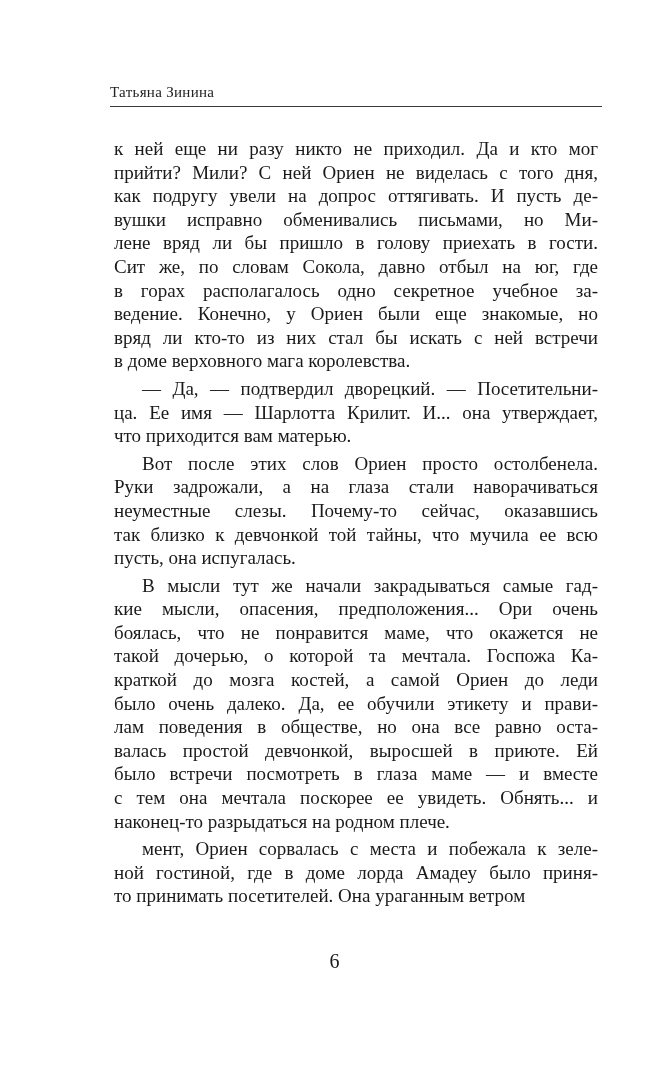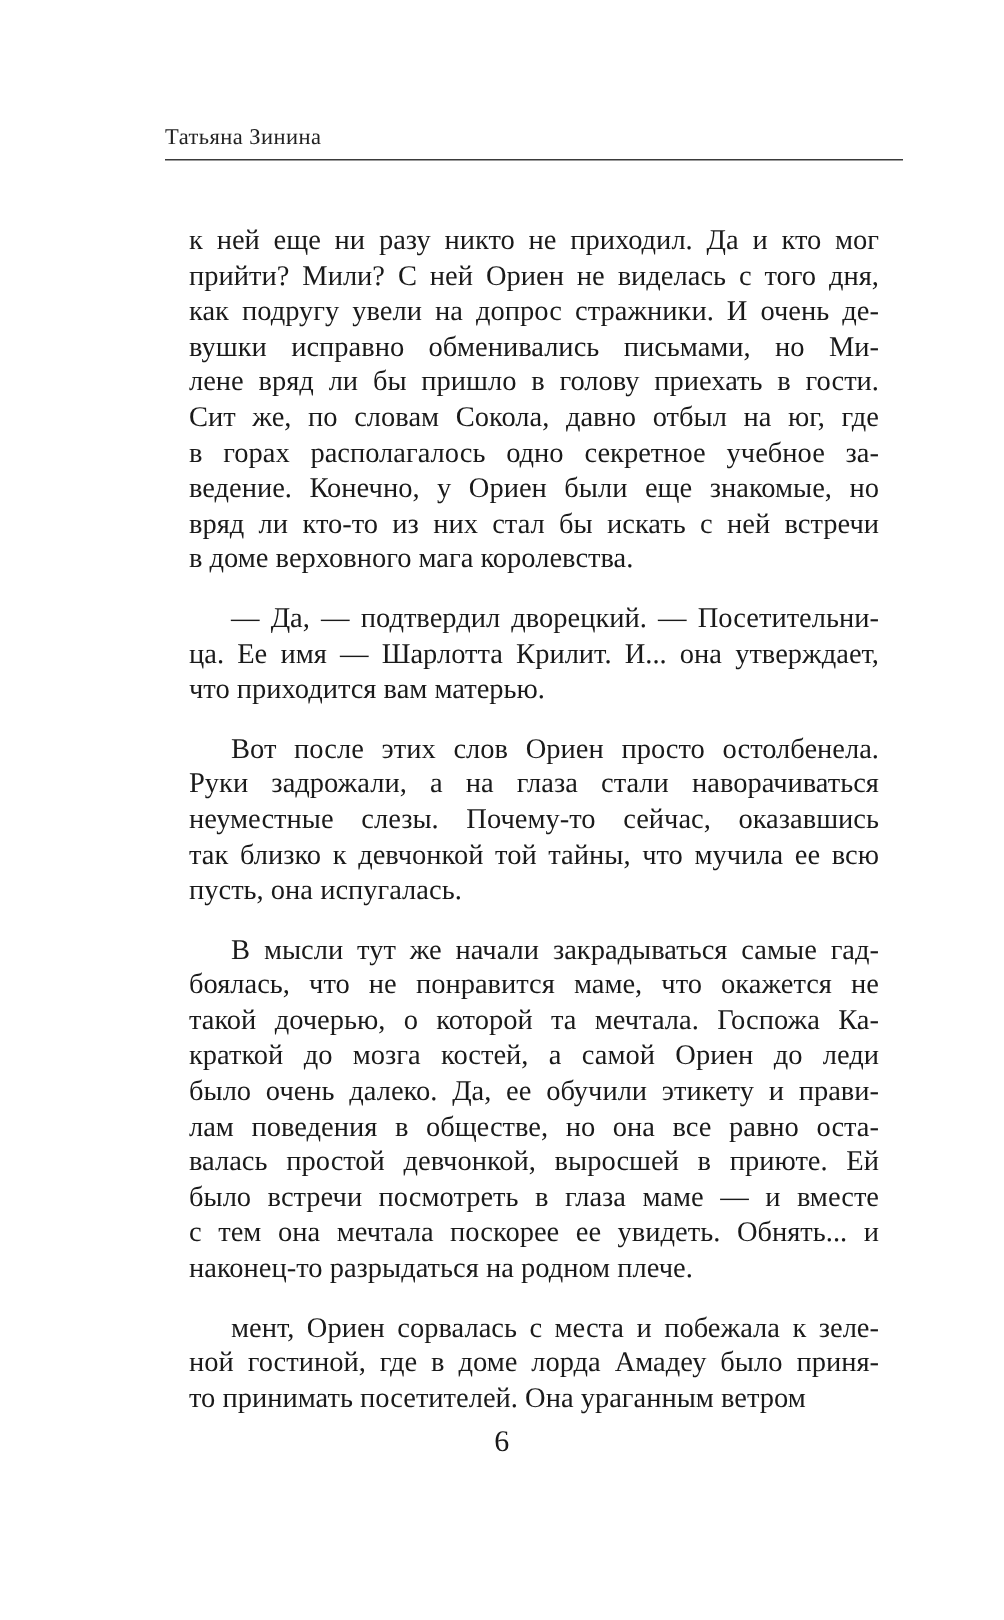--- a/index.html
+++ b/index.html
@@ -31,21 +31,21 @@
   }
   .text-body {
     position: absolute;
     left: 110px;
     top: 133px;
     width: 492px;
     font-size: 19px;
     line-height: 23.6px;
     color: #1a1a1a;
   }
-  .paragraph { margin: 16px; padding: 0; }
+  .paragraph { margin: 4px; padding: 0; }
   .line {
     text-align: justify;
     text-align-last: justify;
   }
   .line.last {
     text-align-last: left;
   }
   .paragraph.indent .line:first-child {
     text-indent: 28px;
   }
@@ -62,21 +62,21 @@
 </head>
 <body>
 
 <div class="page">
   <div class="author-header">Татьяна Зинина</div>
   <div class="header-rule"></div>
   <div class="text-body">
       <div class="paragraph">
         <div class="line">к ней еще ни разу никто не приходил. Да и кто мог</div>
         <div class="line">прийти? Мили? С ней Ориен не виделась с того дня,</div>
-        <div class="line">как подругу увели на допрос стражники. И очень де-</div>
+        <div class="line">как подругу увели на допрос оттягивать. И пусть де-</div>
         <div class="line">вушки исправно обменивались письмами, но Ми-</div>
         <div class="line">лене вряд ли бы пришло в голову приехать в гости.</div>
         <div class="line">Сит же, по словам Сокола, давно отбыл на юг, где</div>
         <div class="line">в горах располагалось одно секретное учебное за-</div>
         <div class="line">ведение. Конечно, у Ориен были еще знакомые, но</div>
         <div class="line">вряд ли кто-то из них стал бы искать с ней встречи</div>
         <div class="line last">в доме верховного мага королевства.</div>
       </div>
       <div class="paragraph indent">
         <div class="line">— Да, — подтвердил дворецкий. — Посетительни-</div>
@@ -85,20 +85,21 @@
       </div>
       <div class="paragraph indent">
         <div class="line">Вот после этих слов Ориен просто остолбенела.</div>
         <div class="line">Руки задрожали, а на глаза стали наворачиваться</div>
         <div class="line">неуместные слезы. Почему-то сейчас, оказавшись</div>
         <div class="line">так близко к девчонкой той тайны, что мучила ее всю</div>
         <div class="line last">пусть, она испугалась.</div>
       </div>
       <div class="paragraph indent">
         <div class="line">В мысли тут же начали закрадываться самые гад-</div>
+        <div class="line">кие мысли, опасения, предположения... Ори очень</div>
         <div class="line">боялась, что не понравится маме, что окажется не</div>
         <div class="line">такой дочерью, о которой та мечтала. Госпожа Ка-</div>
         <div class="line">краткой до мозга костей, а самой Ориен до леди</div>
         <div class="line">было очень далеко. Да, ее обучили этикету и прави-</div>
         <div class="line">лам поведения в обществе, но она все равно оста-</div>
         <div class="line">валась простой девчонкой, выросшей в приюте. Ей</div>
         <div class="line">было встречи посмотреть в глаза маме — и вместе</div>
         <div class="line">с тем она мечтала поскорее ее увидеть. Обнять... и</div>
         <div class="line last">наконец-то разрыдаться на родном плече.</div>
       </div>

